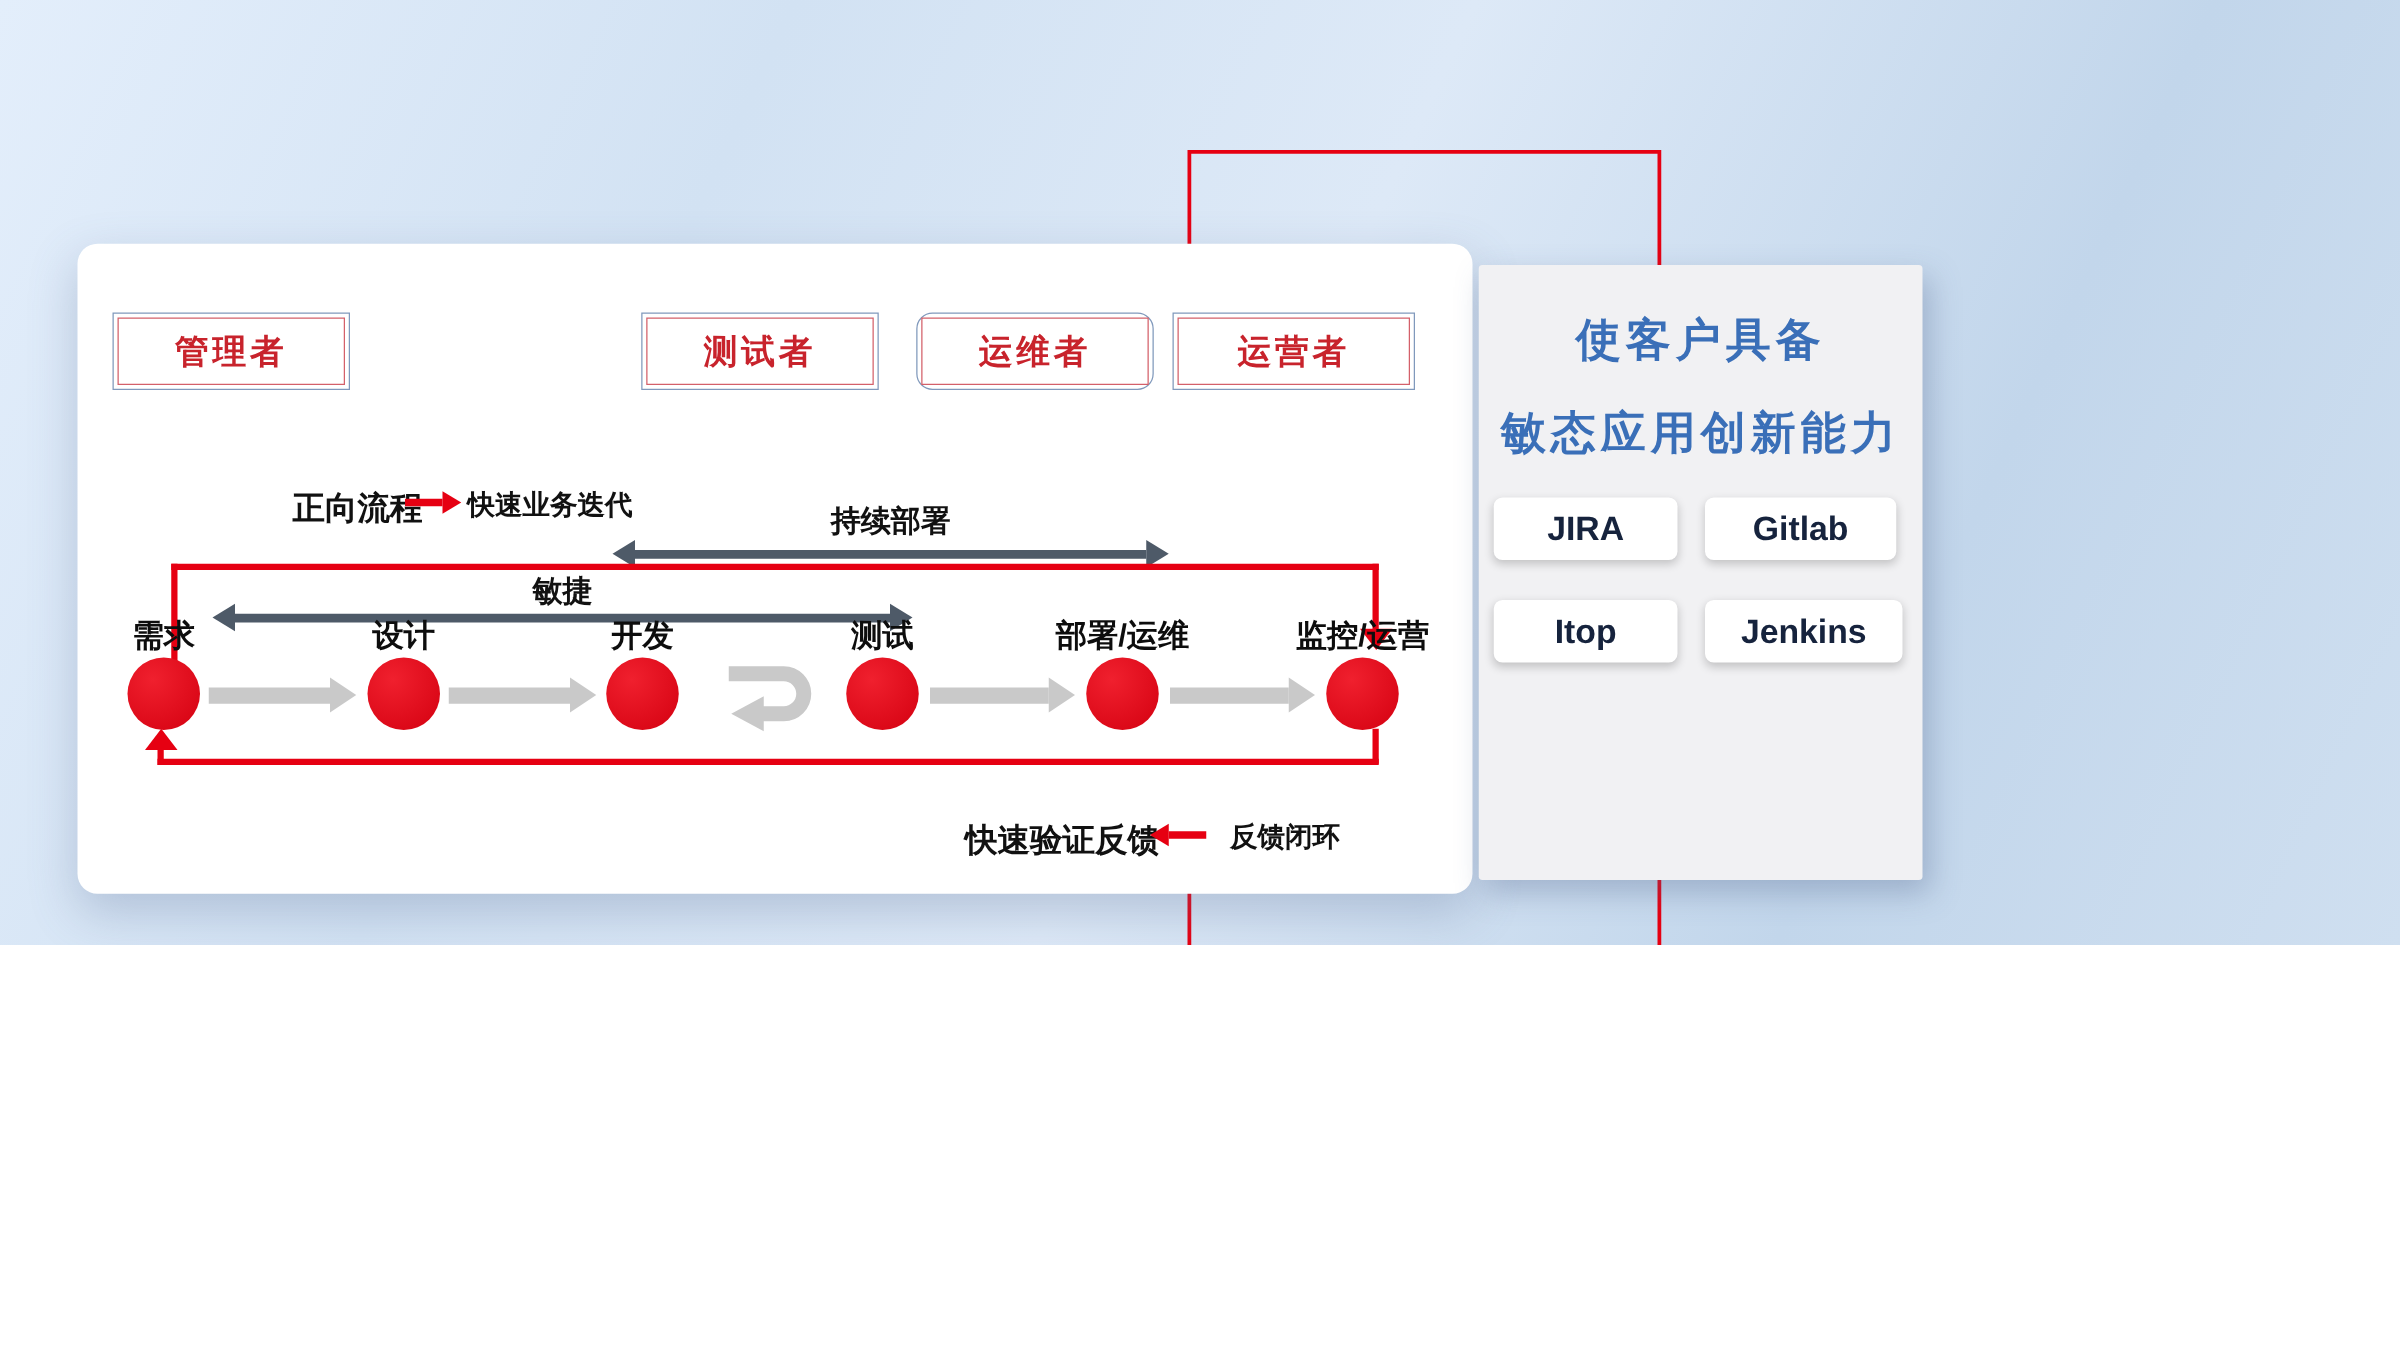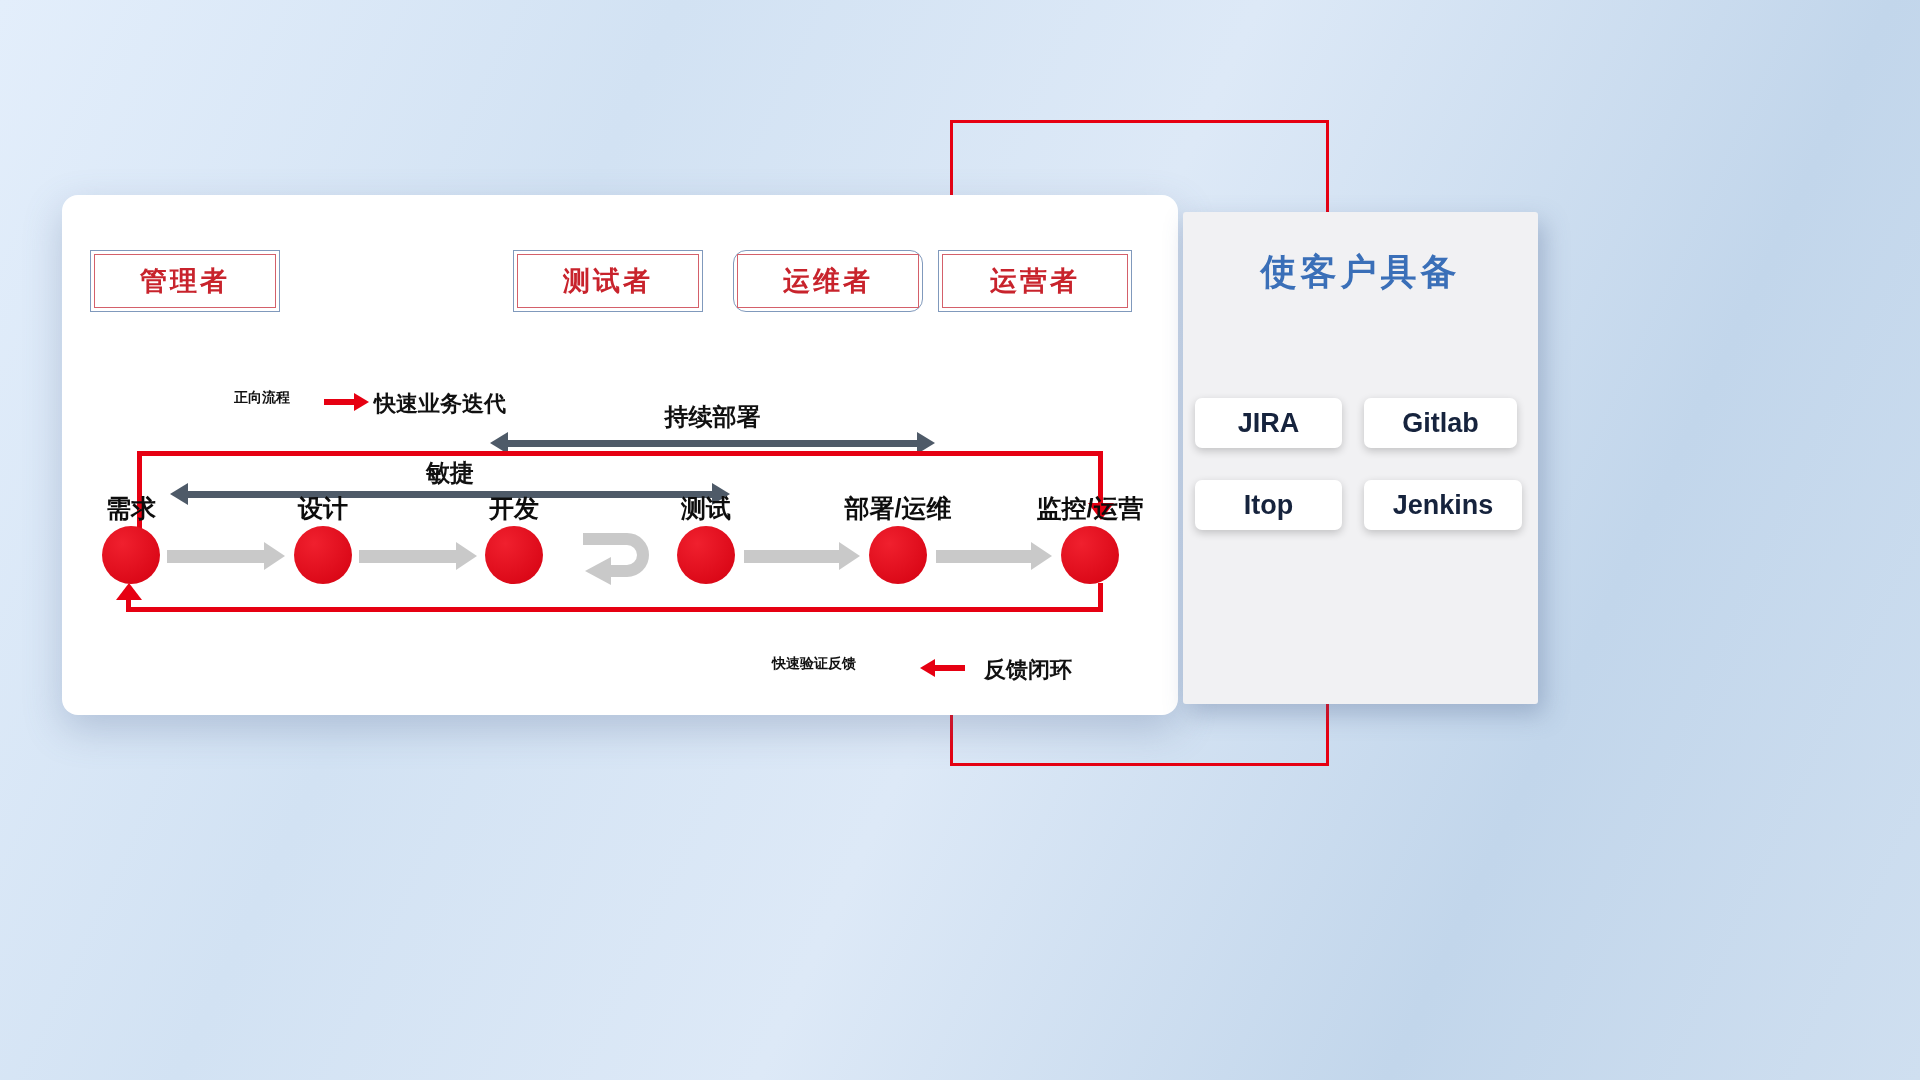--- a/index.html
+++ b/index.html
@@ -1,34 +1,34 @@
 <!DOCTYPE html>
 <html><head>
 <meta charset="utf-8">
 <style>
   html,body{margin:0;padding:0;}
   body{font-family:"Liberation Sans","DejaVu Sans",sans-serif;}
-  .stage-wrap{position:relative;width:1920px;height:1080px;overflow:hidden;
+  .stage-wrap{position:relative;width:1920px;height:756px;overflow:hidden;
     background:linear-gradient(115deg,#e3eefb 0%,#d2e2f3 28%,#dde9f7 52%,#c2d6eb 78%,#cfdff0 100%);}
   
   .red-frame{position:absolute;left:950px;top:120px;width:373px;height:640px;
     border:3px solid #e60012;z-index:1;}
   
   .card{position:absolute;left:62px;top:195px;width:1116px;height:520px;background:#ffffff;
     border-radius:16px;box-shadow:0 14px 38px rgba(90,110,150,.30);z-index:2;}
   
   .role-box{position:absolute;top:55px;height:62px;background:#ffffff;border:1px solid #8099bc;
     display:flex;align-items:center;justify-content:center;box-sizing:border-box;}
   .role-box::before{content:"";position:absolute;inset:3px;border:1px solid #d4606a;pointer-events:none;}
   .role-box span{color:#c8232c;font-size:27px;font-weight:700;letter-spacing:3px;}
   
   .subtitle{position:absolute;left:48px;top:138px;width:1060px;font-size:23px;font-weight:700;
     color:#0d0d0d;white-space:nowrap;}
   
-  .legend-label{position:absolute;font-size:14px;font-weight:700;color:#111;}
+  .legend-label{position:absolute;font-size:26px;font-weight:700;color:#111;}
   .legend-desc{position:absolute;font-size:22px;font-weight:600;color:#111;}
   .arrow-right-red{position:absolute;display:flex;align-items:center;}
   .arrow-right-red .shaft{height:6px;background:#e60012;}
   .arrow-right-red .head{width:0;height:0;border-top:9px solid transparent;border-bottom:9px solid transparent;border-left:15px solid #e60012;}
   .arrow-left-red{position:absolute;display:flex;align-items:center;}
   .arrow-left-red .head{width:0;height:0;border-top:9px solid transparent;border-bottom:9px solid transparent;border-right:15px solid #e60012;}
   .arrow-left-red .shaft{height:6px;background:#e60012;}
   
   .darrow{position:absolute;display:flex;align-items:center;height:24px;}
   .darrow .lh{width:0;height:0;border-top:11px solid transparent;border-bottom:11px solid transparent;border-right:18px solid #4e5a68;}
@@ -150,19 +150,20 @@
     <div class="arrow-left-red" style="left:858px;top:464px;">
         <span class="head"></span>
         <span class="shaft" style="width:30px;"></span>
       </div>
     <div class="legend-desc" style="left:922px;top:460px;">反馈闭环</div>
 
   </div>
 
   <div class="panel">
     <div class="panel-title" style="top:36px;">使客户具备</div>
+    <div class="panel-title" style="top:110px;">敏态应用创新能力</div>
     <div class="tool-chip" style="left:12px;top:186px;width:147px;height:50px;">JIRA</div>
     <div class="tool-chip" style="left:181px;top:186px;width:153px;height:50px;">Gitlab</div>
     <div class="tool-chip" style="left:12px;top:268px;width:147px;height:50px;">Itop</div>
     <div class="tool-chip" style="left:181px;top:268px;width:158px;height:50px;">Jenkins</div>
   </div>
 
 </div>
 
 </body></html>

